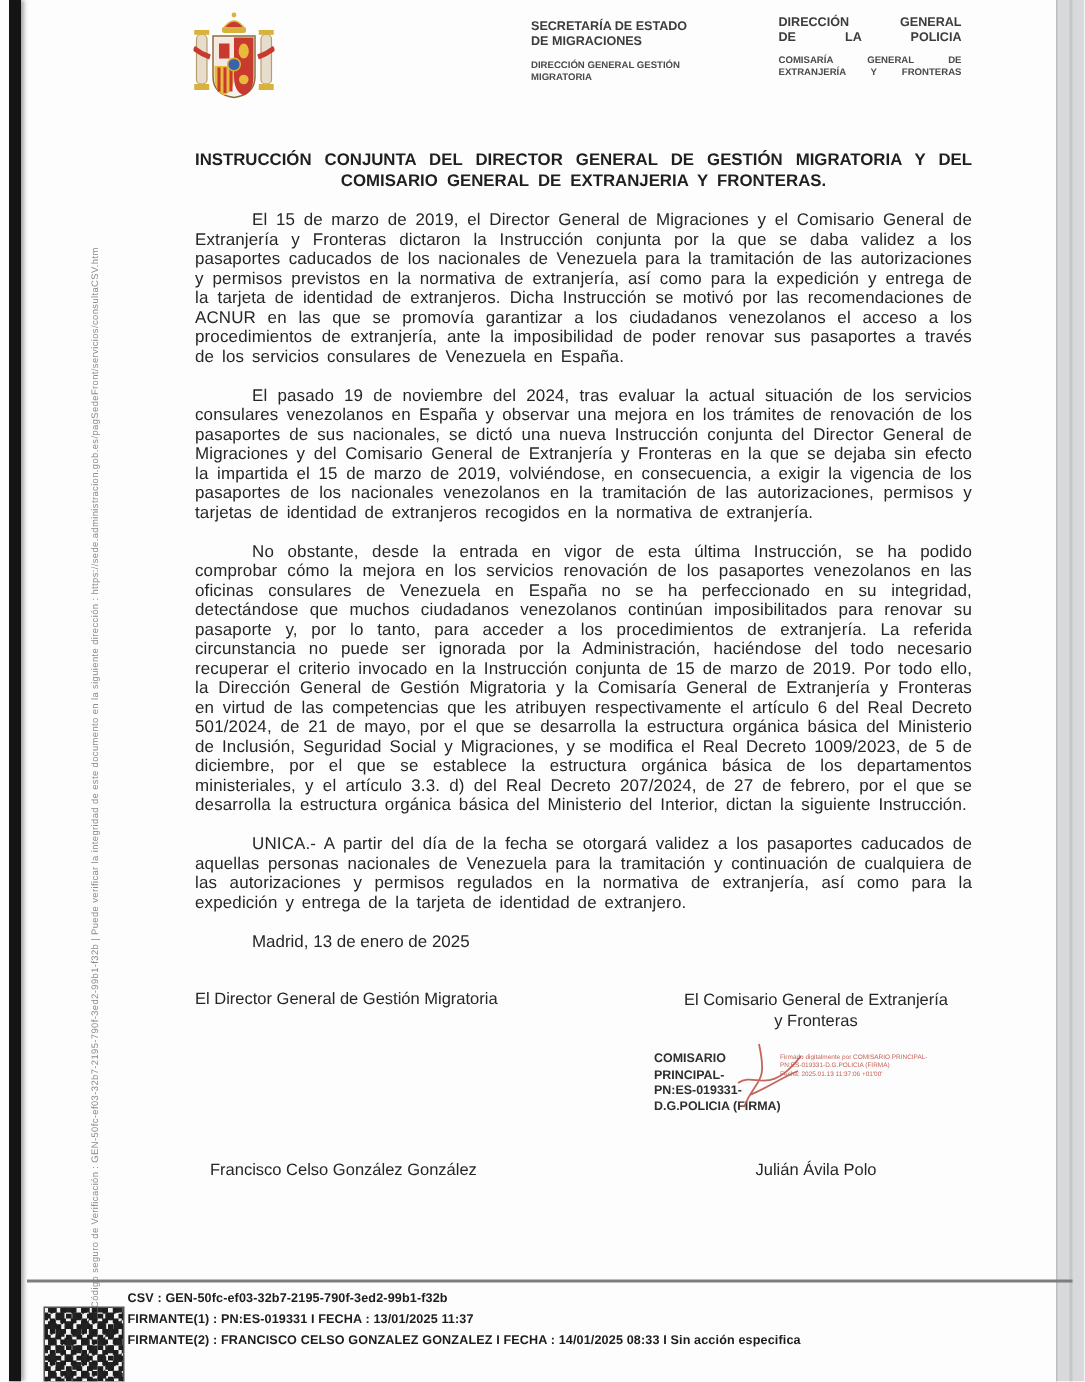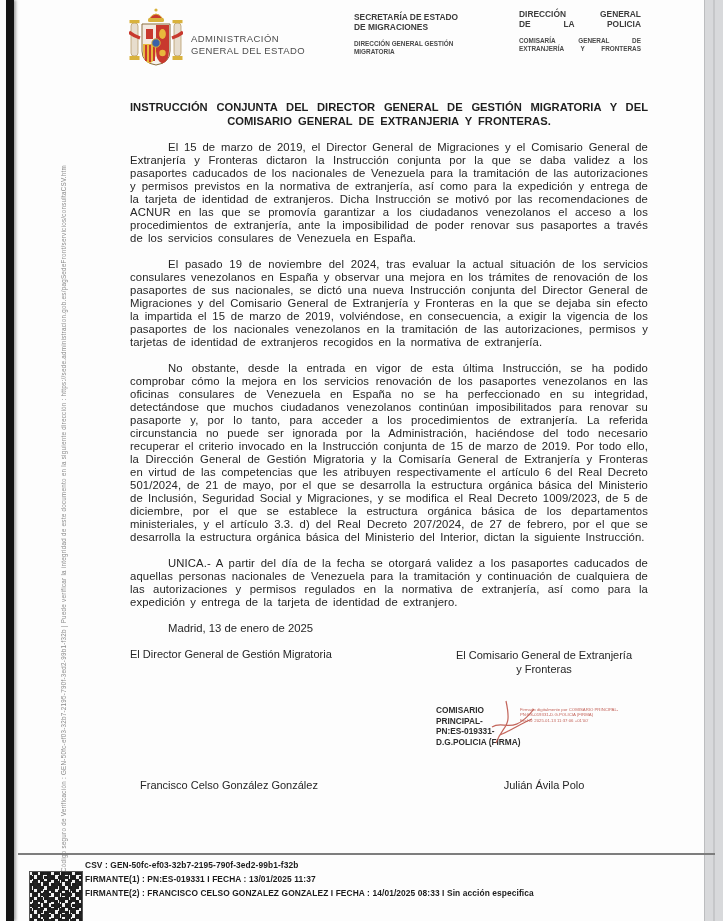--- a/index.html
+++ b/index.html
@@ -34,25 +34,25 @@
     font-size:11.2px;font-weight:bold;line-height:14px;color:#1f1f1f;
     text-align:justify;text-align-last:center;word-spacing:3px;margin:0 0 13px 0;
   }
   .doc p{
     margin:0 0 13px 0;font-size:11.3px;line-height:13px;text-align:justify;
     text-indent:38px;letter-spacing:.1px;word-spacing:2px;color:#262626;
   }
   .b{font-weight:normal;}
   .dateline{margin:8px 0 0 38px;font-size:11.3px;color:#262626;}
 
-  .sig-titles{display:flex;margin-top:14px;font-size:11px;color:#262626;}
+  .sig-titles{display:flex;margin-top:26px;font-size:11px;color:#262626;}
   .sig-titles .l{width:310px;}
   .sig-titles .r{flex:1;text-align:center;white-space:pre-line;line-height:14px;}
 
-  .stamp-area{position:relative;height:46px;margin-top:29px;}
+  .stamp-area{position:relative;height:46px;margin-top:12px;}
   .stamp-text{position:absolute;left:306px;top:0;font-size:8.3px;line-height:10.5px;font-weight:bold;color:#2e2e2e;white-space:pre-line;}
   .sig-squiggle{position:absolute;left:352px;top:-16px;}
   .stamp-note{position:absolute;left:390px;top:2px;font-size:4.3px;line-height:5.4px;color:#c05a50;white-space:pre-line;opacity:.95;}
 
   .names-row{display:flex;margin-top:28px;font-size:11px;color:#262626;}
   .names-row .l{width:310px;padding-left:10px;box-sizing:border-box;}
   .names-row .r{flex:1;text-align:center;}
 
   
   .footer-line{position:absolute;left:18px;top:853px;width:697px;height:2px;background:#7d7d7d;}
@@ -102,22 +102,20 @@
       <ellipse cx="33.5" cy="27" rx="3.4" ry="5" fill="#e8b93c"></ellipse>
       <path d="M14 37 H27 V44 Q27 54 20.5 56.5 Q14 54 14 44 Z" fill="#e8b93c"></path>
       <rect x="16" y="38" width="2" height="16" fill="#c8392e"></rect>
       <rect x="20" y="38" width="2" height="17" fill="#c8392e"></rect>
       <rect x="24" y="38" width="2" height="16" fill="#c8392e"></rect>
       <path d="M27 37 H40 V44 Q40 54 33.5 56.5 Q27 54 27 44 Z" fill="#c8392e"></path>
       <circle cx="33.5" cy="46" r="3.2" fill="#e8b93c"></circle>
       <circle cx="27" cy="36" r="4.2" fill="#3a62a8" stroke="#d9b23c" stroke-width="1"></circle>
     </svg>
   </div>
-  <div class="org-left">ADMINISTRACIÓN
-GENERAL DEL ESTADO</div>
   <div class="org-mid">
     <div class="org-title">SECRETARÍA DE ESTADO
 DE MIGRACIONES</div>
     <div class="org-sub">DIRECCIÓN GENERAL GESTIÓN
 MIGRATORIA</div>
   </div>
   <div class="org-right">
     <div class="org-title">DIRECCIÓN GENERAL
 DE LA POLICIA</div>
     <div class="org-sub">COMISARÍA GENERAL DE

